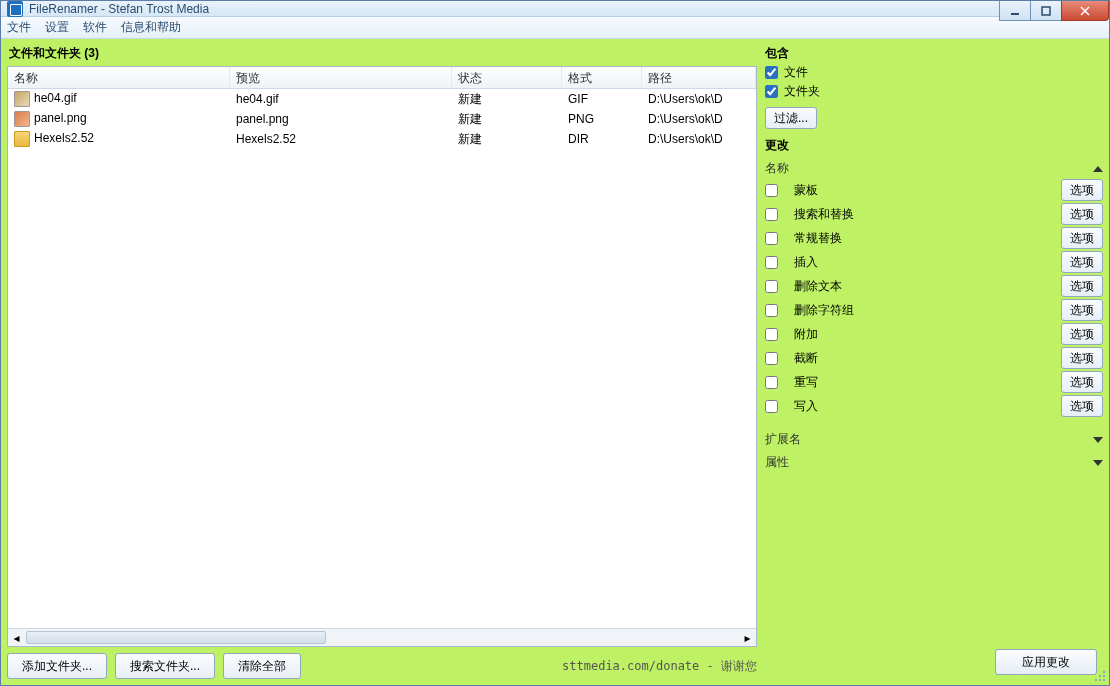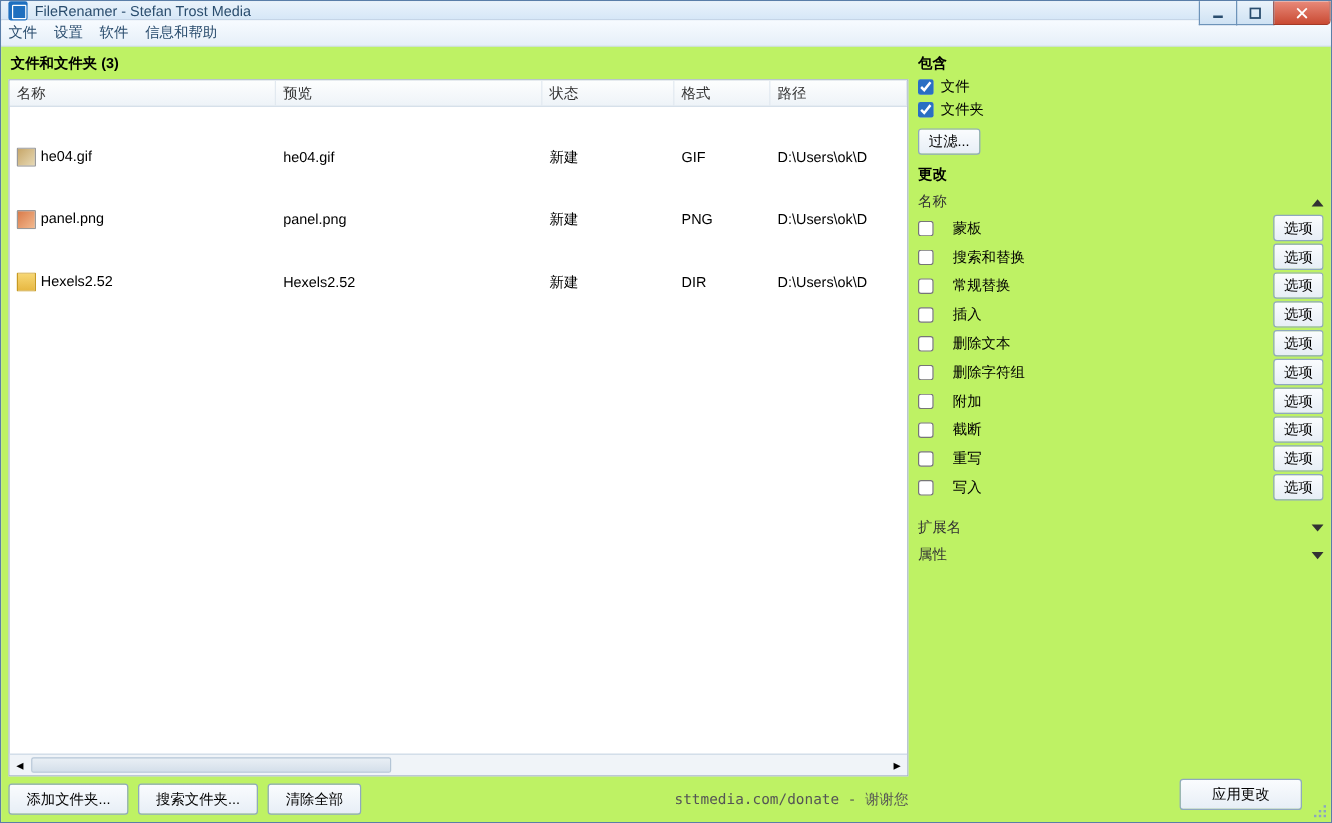--- a/index.html
+++ b/index.html
@@ -15,21 +15,21 @@
 .win-btn svg { width:10px; height:10px; }
 .menubar { height:22px; background:linear-gradient(#f7fbff,#e6eff8); border-bottom:1px solid #c6d7e7; display:flex; align-items:center; padding:0 6px; gap:14px; }
 .menubar span { color:#2a4d6e; cursor:default; }
 .client { flex:1; display:flex; background:#bef264; padding:6px; gap:8px; overflow:hidden; }
 .left { flex:1; display:flex; flex-direction:column; min-width:0; }
 .panel-title { font-weight:bold; margin-bottom:4px; padding-left:2px; }
 .listview { flex:1; border:1px solid #a9b8c8; background:#fff; display:flex; flex-direction:column; overflow:hidden; }
 .lv-header { display:flex; background:linear-gradient(#fdfefe,#eef3f8); border-bottom:1px solid #cdd9e5; height:22px; }
 .lv-header .col { padding:3px 6px; border-right:1px solid #e2e9f0; color:#333; white-space:nowrap; overflow:hidden; }
 .lv-body { flex:1; overflow:hidden; }
-.lv-row { display:flex; height:20px; align-items:center;margin-top:32px; }
+.lv-row { display:flex; height:20px; align-items:center; }
 .lv-row .cell { padding:0 6px; white-space:nowrap; overflow:hidden; text-overflow:ellipsis; }
 .col-name { width:222px; }
 .col-preview { width:222px; }
 .col-status { width:110px; }
 .col-format { width:80px; }
 .col-path { flex:1; }
 .file-icon { width:16px; height:16px; display:inline-block; vertical-align:middle; margin-right:4px; border:1px solid #999; background:#fff; border-radius:1px; }
 .file-icon.gif { background:linear-gradient(135deg,#c7a76a,#e7d9b5); }
 .file-icon.png { background:linear-gradient(135deg,#d97b4a,#f3b98e); }
 .file-icon.dir { background:linear-gradient(#f7d774,#e7b842); border-color:#c79a22; }
@@ -43,21 +43,21 @@
 .right { width:338px; display:flex; flex-direction:column; gap:8px; overflow:hidden; }
 .section-head { font-weight:bold; }
 .chk-row { display:flex; align-items:center; gap:6px; margin:2px 0; }
 .chk-row input[type=checkbox] { width:13px; height:13px; accent-color:#2a6fc3; }
 .opt-row { display:flex; align-items:center; justify-content:space-between; margin:2px 0; }
 .opt-row .lbl { display:flex; align-items:center; gap:16px; }
 .divline { display:flex; align-items:center; justify-content:space-between; margin-top:6px; }
 .divline .txt { color:#333; }
 .arrow-toggle { width:0; height:0; border-left:5px solid transparent; border-right:5px solid transparent; border-bottom:6px solid #333; }
 .arrow-toggle.down { border-bottom:none; border-top:6px solid #333; }
-.footer-right { position:absolute; right:24px; bottom:10px; }
+.footer-right { position:absolute; right:12px; bottom:10px; }
 .donate { text-align:center; color:#555; font-family:Consolas,monospace; }
 .resize-grip { position:absolute; right:2px; bottom:2px; width:14px; height:14px; }
 .resize-grip svg { width:14px; height:14px; }
 </style>
 </head>
 <body>
 
 <div class="window">
 
   <div class="titlebar">

